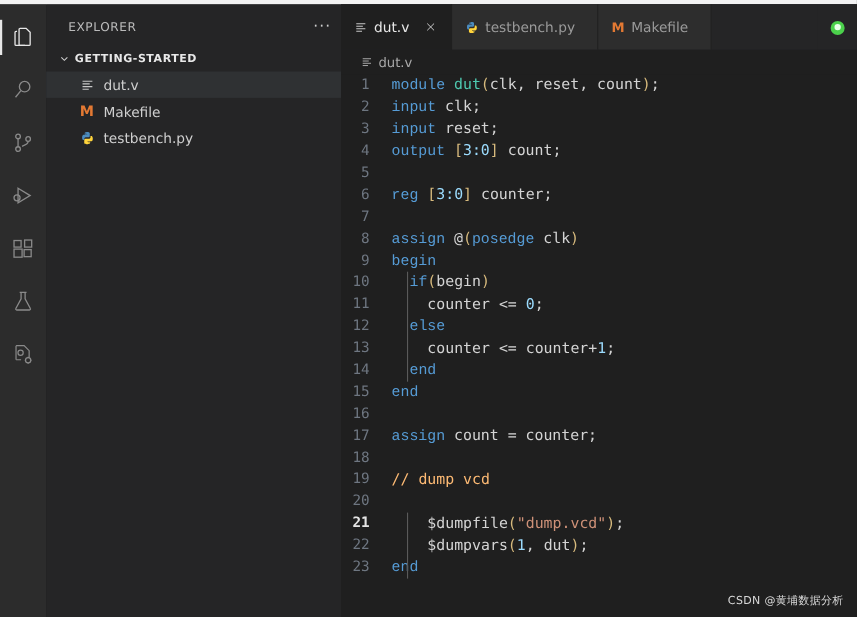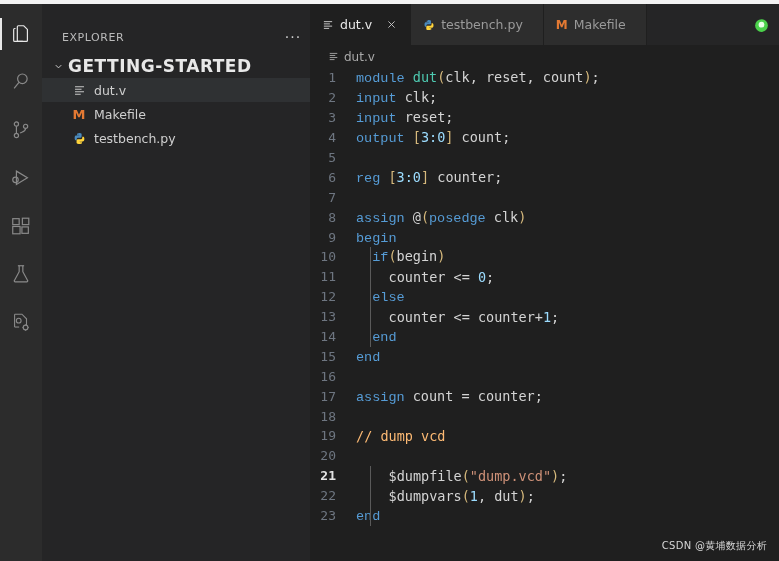--- a/index.html
+++ b/index.html
@@ -61,21 +61,21 @@
     width: 268px;
     flex: 0 0 268px;
     background: #252526;
     display: flex;
     flex-direction: column;
   }
   .sb-header {
     height: 34px;
     display: flex;
     align-items: center;
-    padding: 16px 6px 0 20px;
+    padding: 3px 6px 0 20px;
     color: #bbbbbb;
     font-size: 11px;
     letter-spacing: .55px;
     text-transform: uppercase;
     flex: 0 0 auto;
   }
   .sb-header .title { flex: 1 1 auto; }
   .sb-dots {
     width: 22px; height: 22px;
     display: flex; align-items: center; justify-content: center;
@@ -84,21 +84,21 @@
     letter-spacing: 1px;
     cursor: pointer;
     border-radius: 4px;
   }
   .folder-row {
     height: 24px;
     display: flex;
     align-items: center;
     padding-left: 8px;
     color: #e8e8e8;
-    font-size: 17px;
+    font-size: 10px;
     font-weight: bold;
     letter-spacing: .5px;
     cursor: pointer;
   }
   .chev {
     width: 16px; height: 16px;
     display: flex; align-items: center; justify-content: center;
     flex: 0 0 16px;
     margin-right: 2px;
   }

